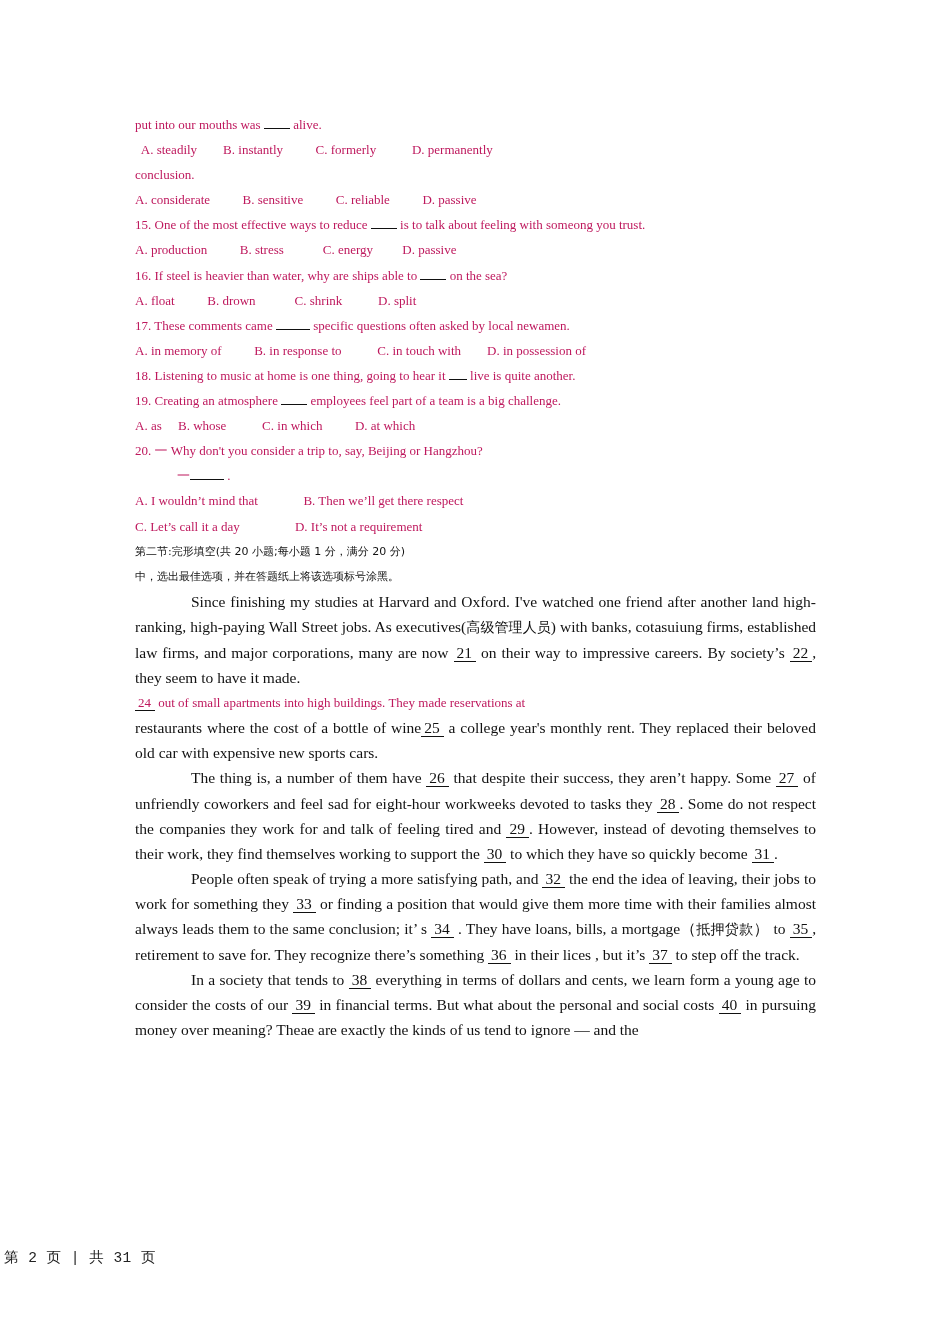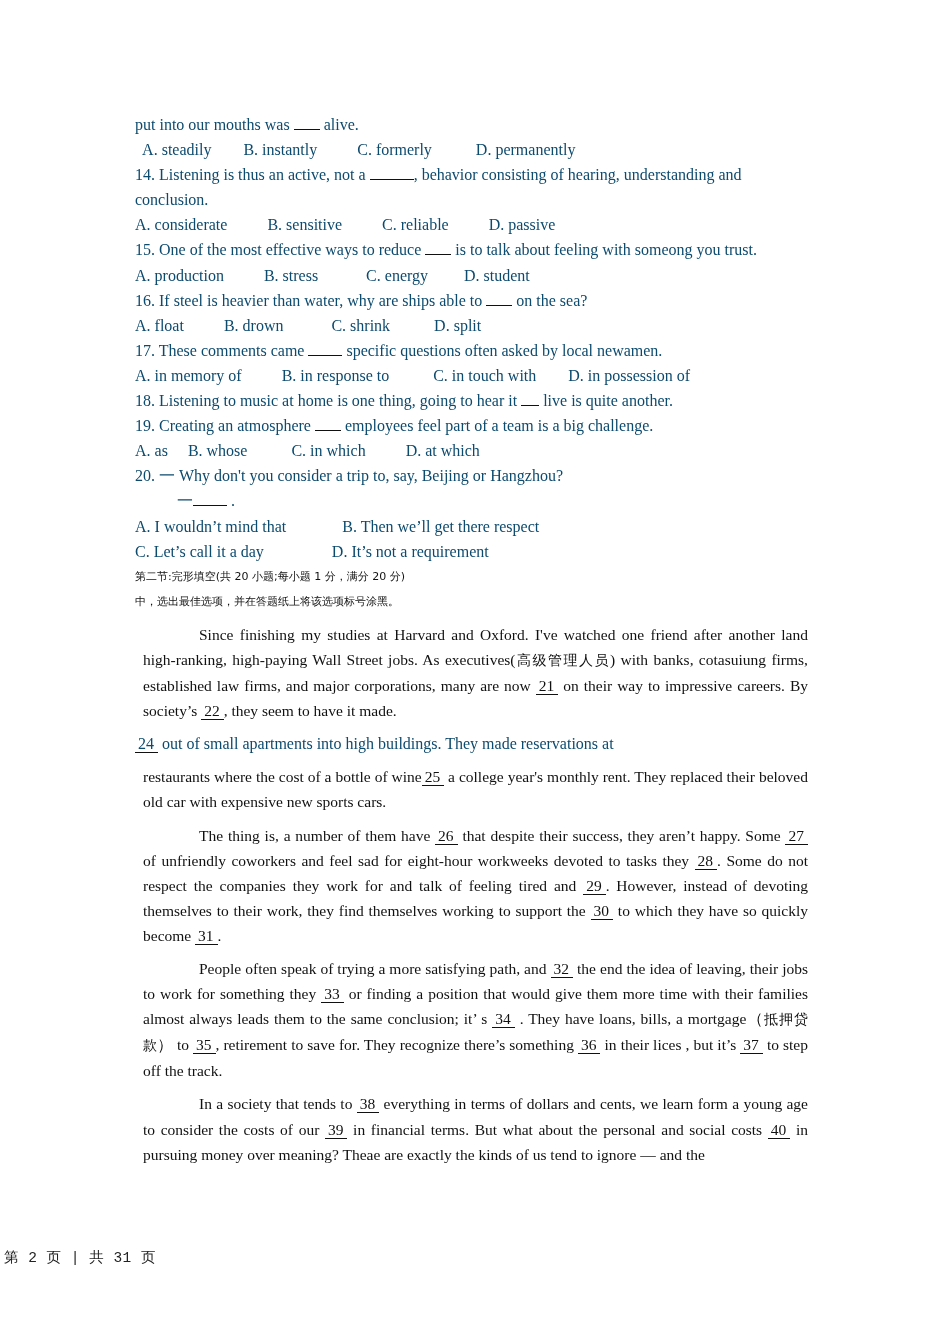--- a/index.html
+++ b/index.html
@@ -16,36 +16,36 @@
     overflow: hidden;
   }
   .page {
     position: absolute;
     left: 135px;
     top: 112px;
     width: 681px;
   }
   
   .line {
-    font-size: 16px;
+    font-size: 13px;
     line-height: 25.1px;
     white-space: pre-wrap;
-    color: #0c4a6e;
+    color: #be185d;
   }
   .just {
     text-align: justify;
     text-align-last: left;
     text-justify: inter-word;
   }
   .para {
     font-size: 15.5px;
     line-height: 25.1px;
     text-align: justify;
     text-align-last: left;
-    margin: 8px;
+    margin: 0;
     color: #111111;
   }
   .indent-2 { text-indent: 30px; }
   .indent-3 { text-indent: 42px; }
   .indent-4 { text-indent: 56px; }
 
   
   .opts { white-space: pre; }
 
   
@@ -90,26 +90,25 @@
   }
 </style>
 </head>
 <body>
 
 <div class="page">
 
   <div class="line"><span>put into our mouths was </span><span class="blank w3"></span><span> alive.</span></div>
   <div class="line opts">  A. steadily        B. instantly          C. formerly           D. permanently</div>
 
-  <div class="line just"><span>14. Listening is thus an active, not a </span><span class="blank w5"></span><span>, behavior consisting of hearing, understanding and</span></div>
   <div class="line">conclusion.</div>
   <div class="line opts">A. considerate          B. sensitive          C. reliable          D. passive</div>
 
   <div class="line"><span>15. One of the most effective ways to reduce </span><span class="blank w3"></span><span> is to talk about feeling with someong you trust.</span></div>
-  <div class="line opts">A. production          B. stress            C. energy         D. student</div>
+  <div class="line opts">A. production          B. stress            C. energy         D. passive</div>
 
   <div class="line"><span>16. If steel is heavier than water, why are ships able to </span><span class="blank w3"></span><span> on the sea?</span></div>
   <div class="line opts">A. float          B. drown            C. shrink           D. split</div>
 
   <div class="line"><span>17. These comments came </span><span class="blank w4"></span><span> specific questions often asked by local newamen.</span></div>
   <div class="line opts">A. in memory of          B. in response to           C. in touch with        D. in possession of</div>
 
   <div class="line"><span>18. Listening to music at home is one thing, going to hear it </span><span class="blank w2"></span><span> live is quite another.</span></div>
 
   <div class="line"><span>19. Creating an atmosphere </span><span class="blank w3"></span><span> employees feel part of a team is a big challenge.</span></div>

